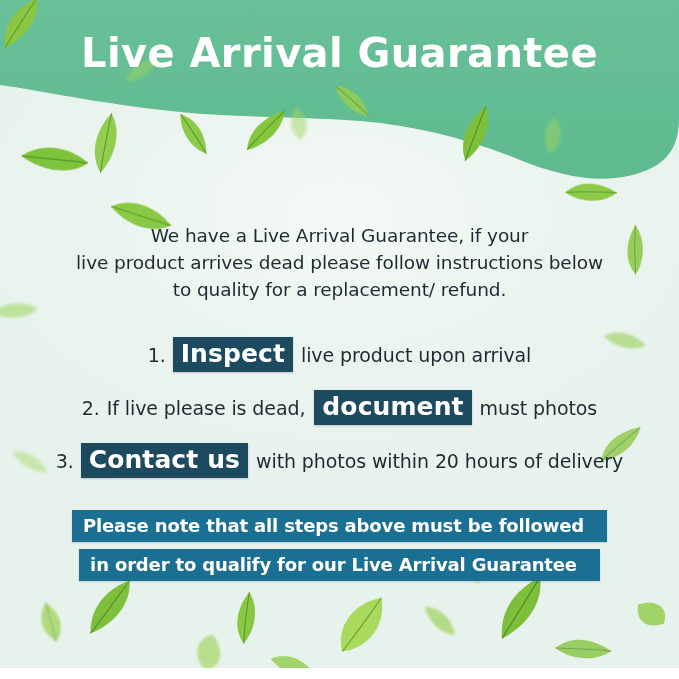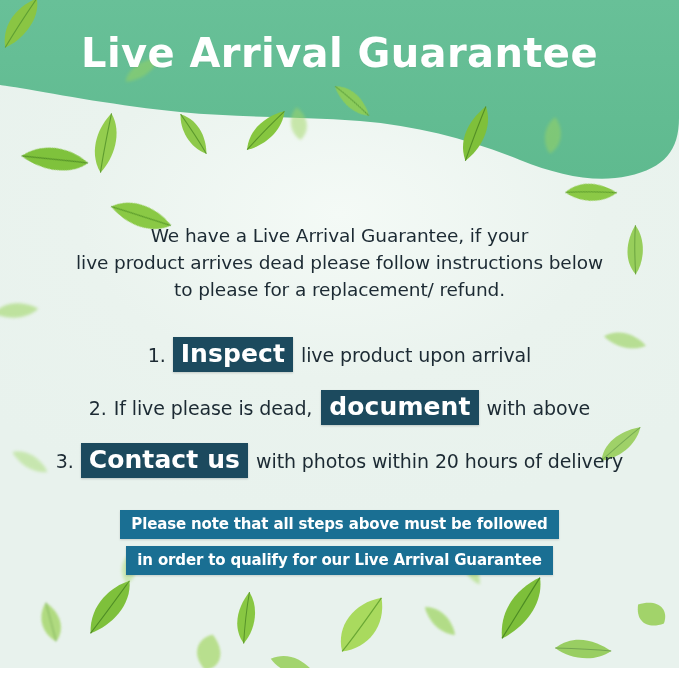--- a/index.html
+++ b/index.html
@@ -130,23 +130,23 @@
     width: 679px;
     display: flex;
     flex-direction: column;
     align-items: center;
     gap: 7px;
   }
   .notice-bar {
     background: #1a6f93;
     color: #ffffff;
     font-weight: bold;
-    font-size: 15px;
+    font-size: 18px;
     font-family: "DejaVu Sans", sans-serif;
-    padding: 5px 11px 6px 11px;
+    padding: 5px 23px 6px 11px;
     white-space: nowrap;
     letter-spacing: -0.15px;
     box-shadow: 0 1px 2px rgba(0,0,0,0.15);
   }
 </style>
 </head>
 <body>
 
 <div id="poster">
 
@@ -365,39 +365,39 @@
       </svg>
     </div>
 
   </div>
 
   <div class="content">
 
     <div class="intro">
       <span>We have a Live Arrival Guarantee, if your</span>
       <span>live product arrives dead please follow instructions below</span>
-      <span>to please for a replacement/ refund.</span>
+      <span>to quality for a replacement/ refund.</span>
     </div>
 
     <div class="steps">
 
       <div class="step">
         <span class="step-inner">
           <span class="step-num">1.</span>
           <span class="badge">Inspect</span>
           <span class="step-tail">live product upon arrival</span>
         </span>
       </div>
 
       <div class="step">
         <span class="step-inner">
           <span class="step-num">2.</span>
           <span class="step-tail" style="padding-left:0;padding-right:9px;">If live please is dead,</span>
           <span class="badge">document</span>
-          <span class="step-tail">with above</span>
+          <span class="step-tail">must photos</span>
         </span>
       </div>
 
       <div class="step">
         <span class="step-inner">
           <span class="step-num">3.</span>
           <span class="badge">Contact us</span>
           <span class="step-tail">with photos within 20 hours of delivery</span>
         </span>
       </div>

